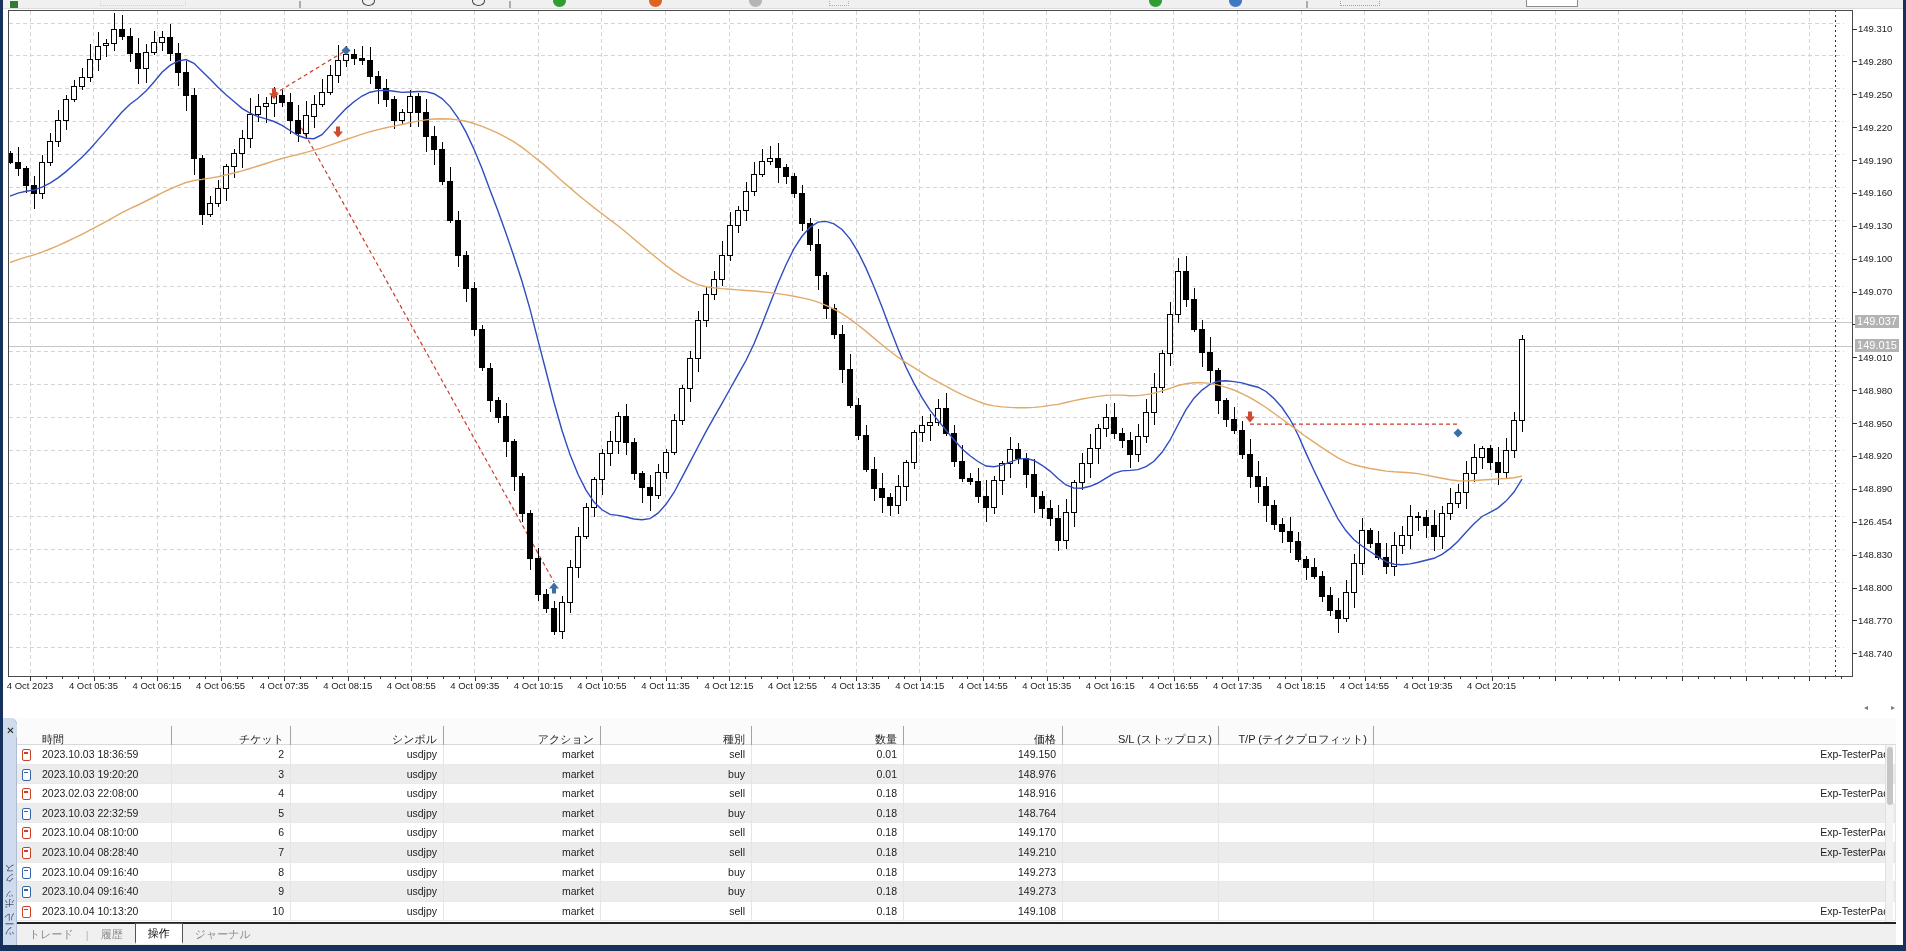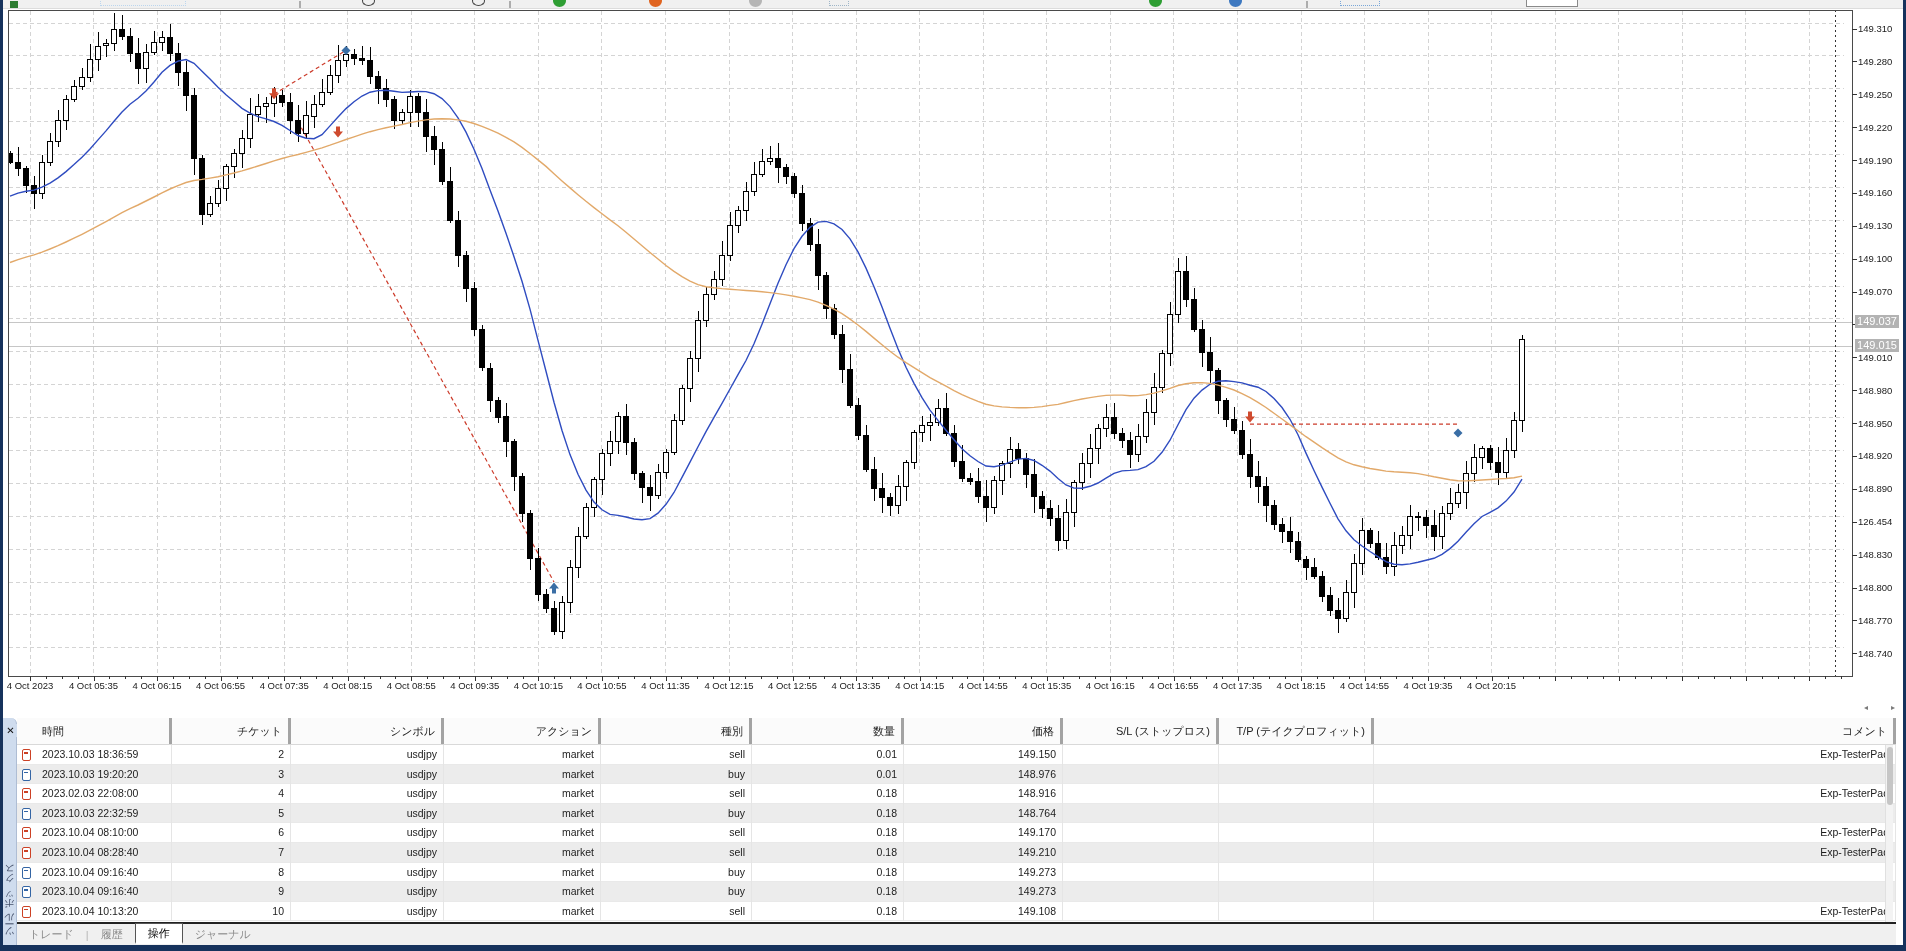--- a/index.html
+++ b/index.html
@@ -22,21 +22,21 @@
   .ctab{padding:0 14px;display:flex;align-items:center;cursor:default;}
   .ctab-sep{width:1px;background:#bdbdbd;margin:4px 0;}
   .ctab.active{background:#fff;border:1px solid #8a8a8a;border-bottom:none;color:#000;margin-top:0px;}
   .tabnav{position:absolute;top:703px;font-size:8px;color:#7a7a7a;}
   
   .toolbox{left:3px;top:718px;width:1900px;height:227px;background:#fff;}
   .strip{position:absolute;left:0;top:0;width:14px;height:227px;background:#cfdcee;border-right:1px solid #aebdd4;border-top-right-radius:6px;}
   .strip-label{position:absolute;left:0px;bottom:4px;width:14px;writing-mode:vertical-rl;transform:rotate(180deg);font-size:10px;color:#44506a;letter-spacing:1px;white-space:nowrap;}
   .tb-close{position:absolute;left:1px;top:6px;width:13px;height:13px;font-size:10px;font-weight:bold;color:#111;text-align:center;line-height:13px;cursor:default;background:#cfdcee;}
   .thead{position:absolute;left:14px;top:0;width:1879px;height:27px;background:#fbfbfb;border-bottom:1px solid #d9d9d9;font-size:11px;color:#222;}
-  .hcell{position:absolute;top:0;height:26px;line-height:26px;border-right:3px solid #a3a3a3;padding:0 6px;white-space:nowrap;overflow:hidden;}
+  .hcell{position:absolute;top:8px;height:26px;line-height:26px;border-right:1px solid #a3a3a3;padding:0 6px;white-space:nowrap;overflow:hidden;}
   .rows{position:absolute;left:14px;top:27px;width:1879px;height:177px;overflow:hidden;}
   .trow{position:absolute;left:0;width:1879px;height:19.6px;border-bottom:1px solid #e9e9e9;}
   .trow.alt{background:#ececec;}
   .tcell{position:absolute;top:0;height:19.6px;line-height:19.6px;font-size:10.5px;color:#1c1c1c;padding:0 6px;white-space:nowrap;border-right:1px solid #e5e5e5;}
   .doc{position:absolute;top:4px;width:9px;height:12px;background:#fff;border:1.5px solid #888;border-radius:2px;}
   .doc i{position:absolute;left:1px;top:2px;width:4px;height:1.5px;background:currentColor;display:block;}
   .grid-bottom{position:absolute;left:14px;top:204px;width:1879px;height:2px;background:#222;}
   .btabs{position:absolute;left:14px;top:206px;width:1879px;height:21px;background:#f0f0f0;display:flex;align-items:center;font-size:11px;color:#8a8a8a;}
   .btab{padding:0 12px;height:100%;display:flex;align-items:center;}
   .btab-sep{color:#b5b5b5;}
@@ -712,21 +712,20 @@
     <div class="thead" id="thead">
         <div class="hcell" style="left:19px;width:136px;text-align:left">時間</div>
         <div class="hcell" style="left:155px;width:119px;text-align:right">チケット</div>
         <div class="hcell" style="left:274px;width:153px;text-align:right">シンボル</div>
         <div class="hcell" style="left:427px;width:157px;text-align:right">アクション</div>
         <div class="hcell" style="left:584px;width:151px;text-align:right">種別</div>
         <div class="hcell" style="left:735px;width:152px;text-align:right">数量</div>
         <div class="hcell" style="left:887px;width:159px;text-align:right">価格</div>
         <div class="hcell" style="left:1046px;width:156px;text-align:right">S/L (ストップロス)</div>
         <div class="hcell" style="left:1202px;width:155px;text-align:right">T/P (テイクプロフィット)</div>
-        <div class="hcell" style="left:1357px;width:522px;text-align:right">コメント</div>
       </div>
     <div class="rows" id="tbody">
         <div class="trow" style="top:0.0px">
           <span class="doc" style="left:5px;border-color:#cc4125;color:#cc4125">
             <i></i>
           </span>
           <div class="tcell" style="left:19px;width:136px;text-align:left">2023.10.03 18:36:59</div>
           <div class="tcell" style="left:155px;width:119px;text-align:right">2</div>
           <div class="tcell" style="left:274px;width:153px;text-align:right">usdjpy</div>
           <div class="tcell" style="left:427px;width:157px;text-align:right">market</div>

